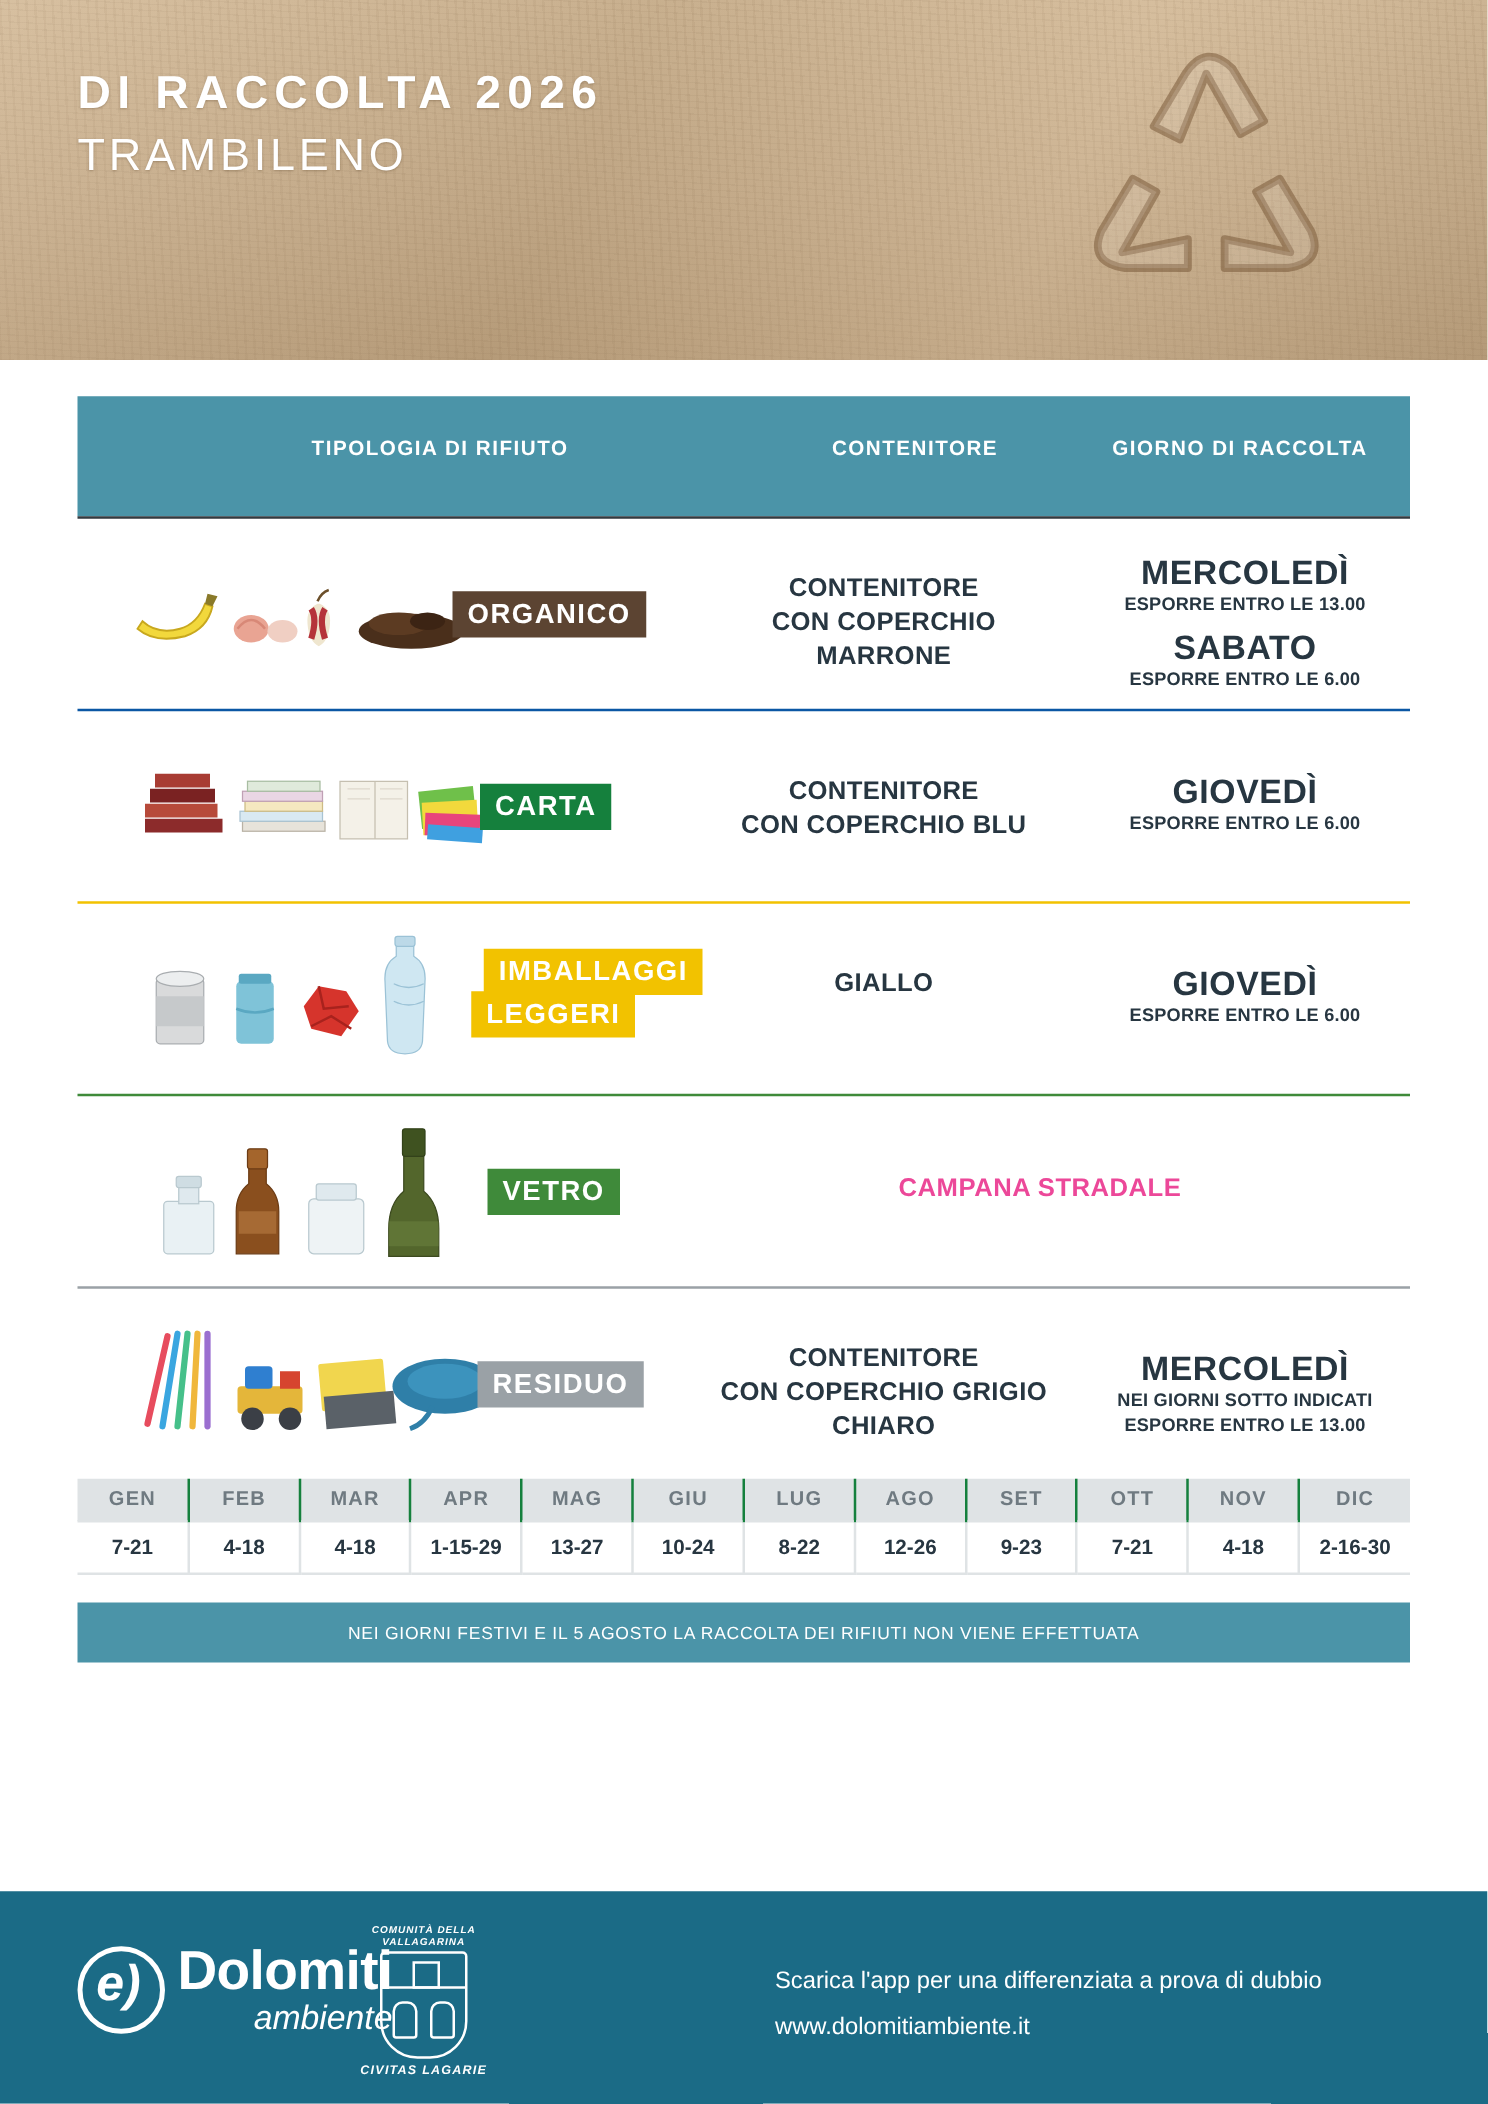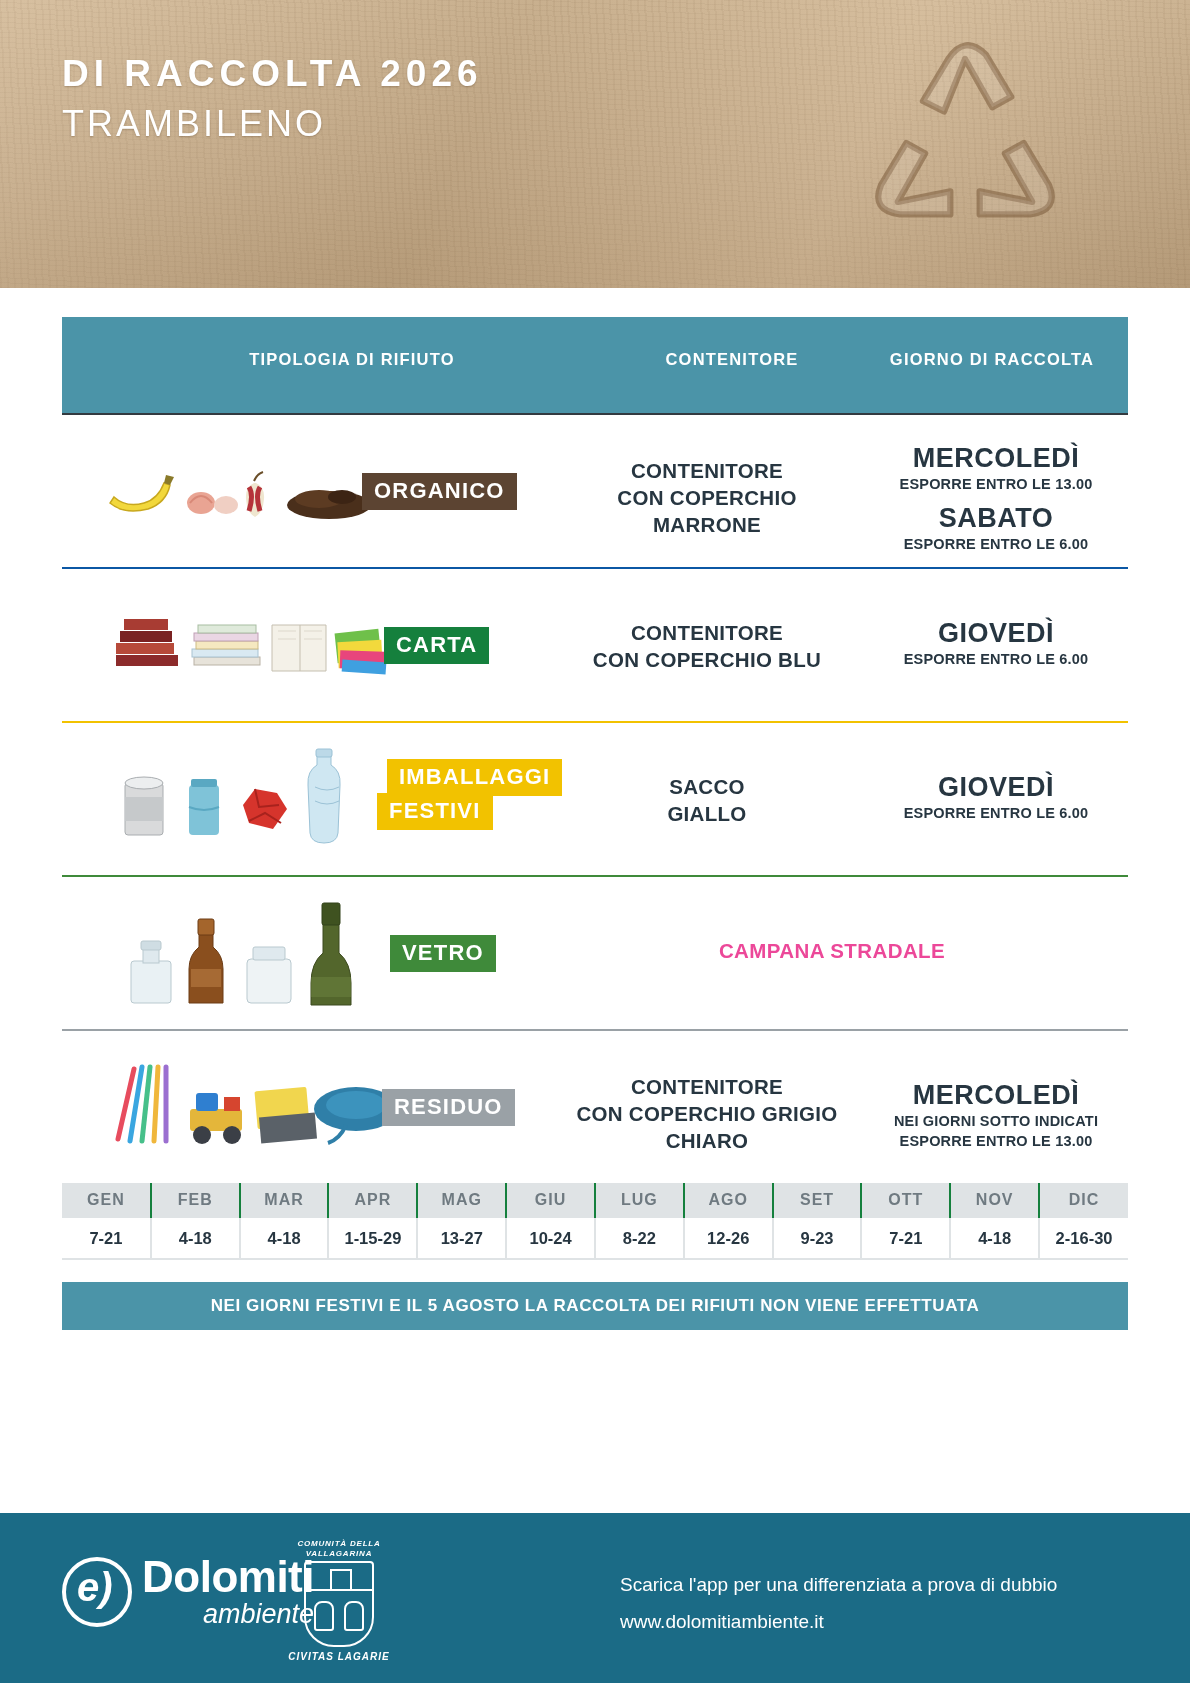--- a/index.html
+++ b/index.html
@@ -189,22 +189,22 @@
     border-top: 2px solid #dfe3e5;
   }
   .months th:last-child, .months td:last-child { border-right: none; }
 
   .notice {
     margin: 22px 62px 0 62px;
     width: 1066px;
     height: 48px;
     background: #4b94a8;
     color: #ffffff;
-    font-weight: bold;
-    font-size: 17px;
+    font-weight: normal;
+    font-size: 14px;
     letter-spacing: 0.6px;
     display: flex;
     align-items: center;
     justify-content: center;
   }
 
   
   .footer {
     position: absolute;
     left: 0;
@@ -440,23 +440,22 @@
           <path d="M126 60 l12 -16 l22 4 l10 16 l-14 20 l-24 -6 z" fill="#d6342c"></path>
           <path d="M138 44 l4 18 l20 -2" stroke="#a8221d" fill="none" stroke-width="2"></path>
           <path d="M132 76 l16 -8 l16 10" stroke="#a8221d" fill="none" stroke-width="2"></path>
 
           <path d="M200 10 l14 0 l0 10 q10 6 9 20 l-2 48 q-1 10 -14 10 q-13 0 -14 -10 l-2 -48 q-1 -14 9 -20 z" fill="#cfe7f2" stroke="#9bc2d6"></path>
           <rect x="199" y="4" width="16" height="8" rx="2" fill="#bcd9e8" stroke="#9bc2d6"></rect>
           <path d="M198 42 q12 6 24 0 M198 56 q12 6 24 0" stroke="#9bc2d6" fill="none"></path>
         </svg>
       </div>
       <div class="badge imb1">IMBALLAGGI</div>
-      <div class="badge imb2">FESTIVI</div>
+      <div class="badge imb2">LEGGERI</div>
       <div class="cont" style="top:50px;">
-        <div>SACCO</div>
         <div>GIALLO</div>
       </div>
       <div class="day" style="top:48px;">
         <div class="big">GIOVEDÌ</div>
         <div class="small">ESPORRE ENTRO LE 6.00</div>
       </div>
     </div>
 
     <div class="row r-vetro">
       <div class="icons">

